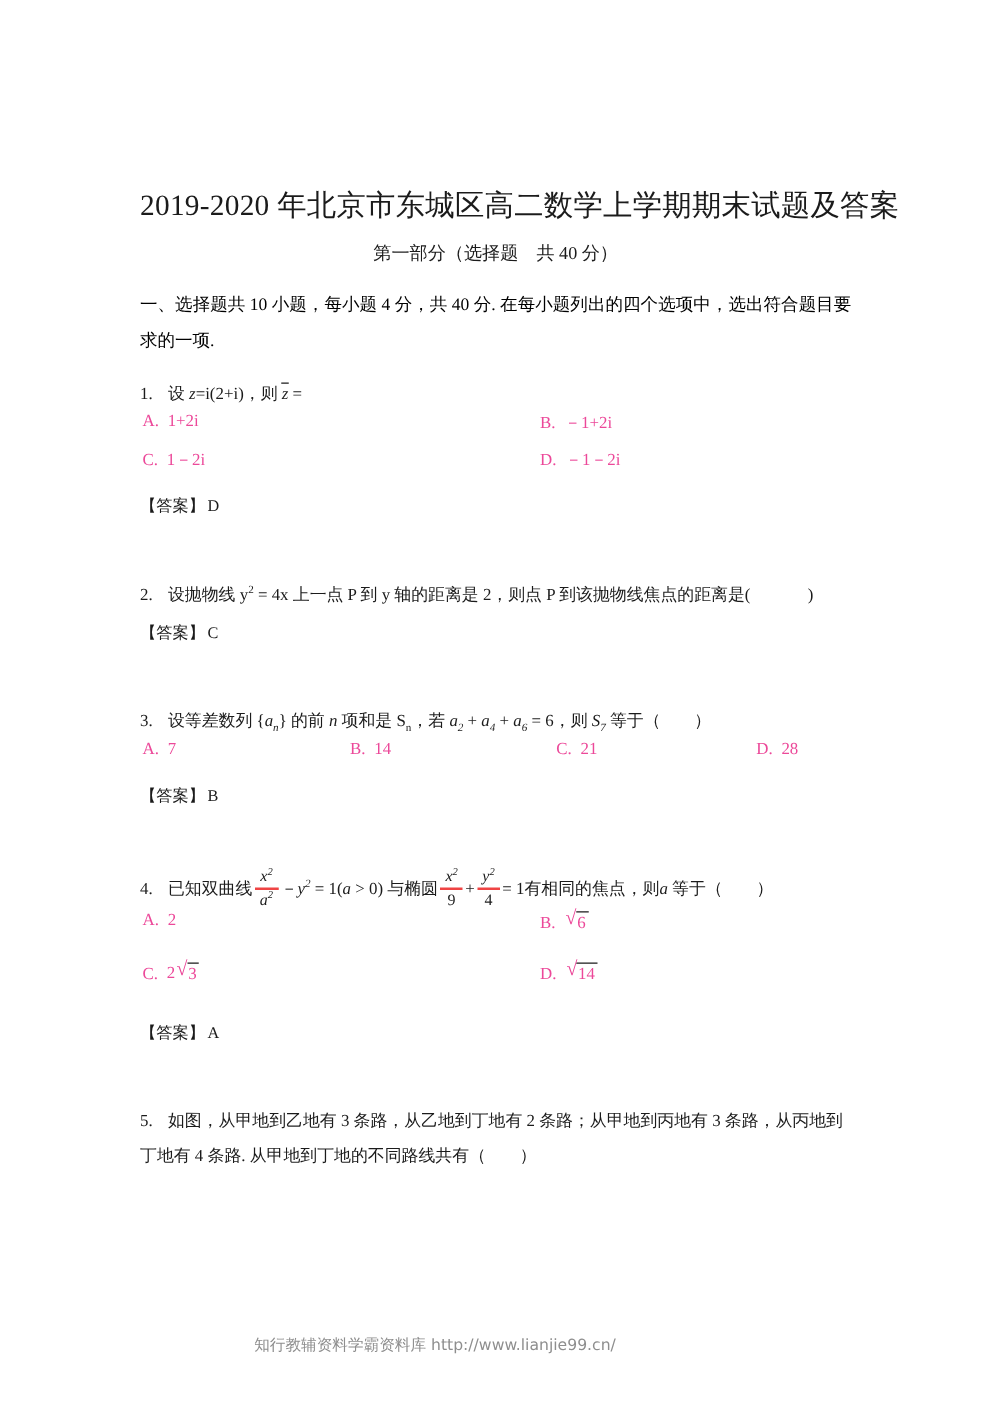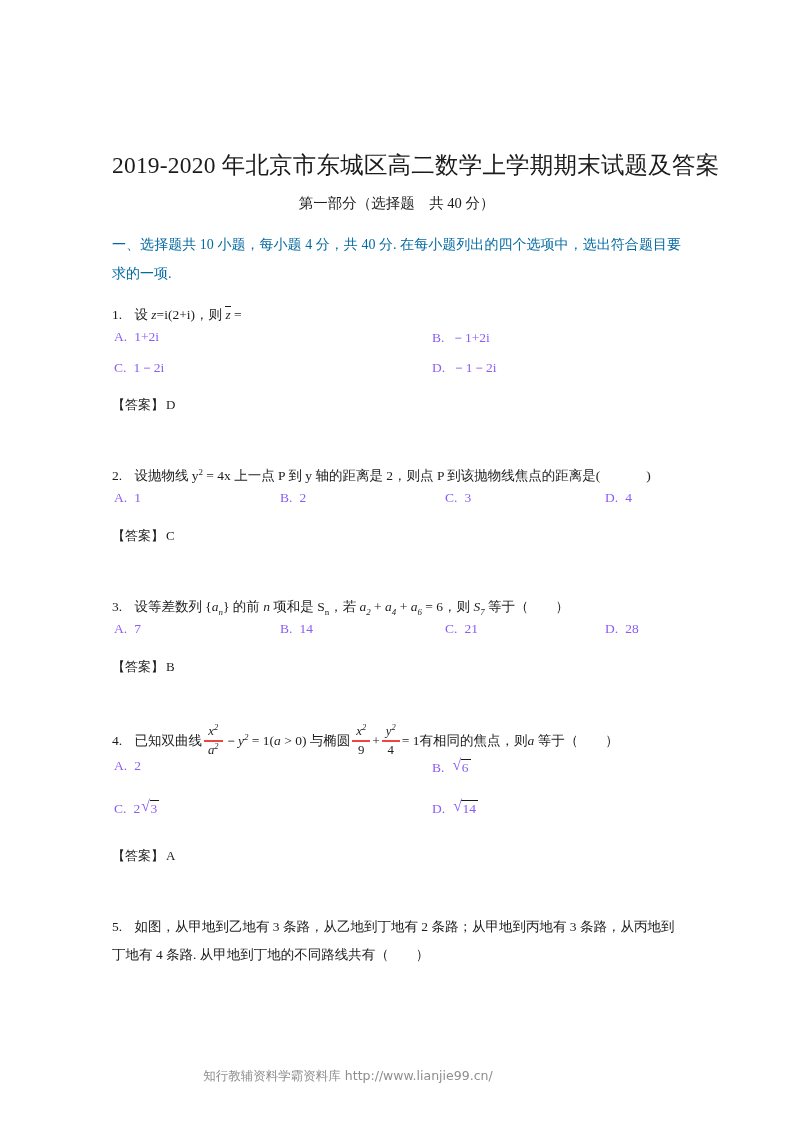--- a/index.html
+++ b/index.html
@@ -47,39 +47,39 @@
   }
   .paper-label { margin-top: 25px; }
   .part-label  { margin-top: 12px; font-size: 14.5px; text-align: center; }
 
   
   .instructions {
     margin-top: 14px;
     font-size: 14px;
     line-height: 29px;
     text-align: justify;
-    color: #0369a1;
+    color: #000000;
   }
 
   .q-block { margin-top: 13px; }
   .q-stem {
     font-size: 13.5px;
     line-height: 28px;
     color: #1b1b1b;
   }
   .q-stem .qnum { display: inline-block; min-width: 19px; }
 
   .q-stem.tall { line-height: 34px; }
 
   
   .opt-row {
     position: relative;
     height: 30px;
     font-size: 13.5px;
-    color: #8b5cf6;
+    color: #ec4899;
   }
   .opt-row.tall { height: 41px; }
   .opt {
     position: absolute;
     top: 0;
     white-space: nowrap;
   }
   .opt .lbl { margin-right: 7px; }
 
   
@@ -212,34 +212,20 @@
   </div>
 
   <div class="gap-md"></div>
 
   <div class="q-block">
     <div class="q-stem">
       <span class="qnum">2.</span>
       设抛物线 <span class="mu">y<sup class="ex">2</sup> = 4x</span> 上一点 P 到 <span class="mu">y</span> 轴的距离是 2，则点 P 到该抛物线焦点的距离是<span class="blank-paren">(　　　)</span>
     </div>
 
-    <div class="opt-row">
-      <span class="opt c1">
-        <span class="lbl">A.</span><span>1</span>
-      </span>
-      <span class="opt c2">
-        <span class="lbl">B.</span><span>2</span>
-      </span>
-      <span class="opt c3">
-        <span class="lbl">C.</span><span>3</span>
-      </span>
-      <span class="opt c4">
-        <span class="lbl">D.</span><span>4</span>
-      </span>
-    </div>
 
     <div class="answer">
       <span>【答案】</span><span class="ans-val">C</span>
     </div>
   </div>
 
   <div class="gap-md"></div>
 
   <div class="q-block">
     <div class="q-stem">

